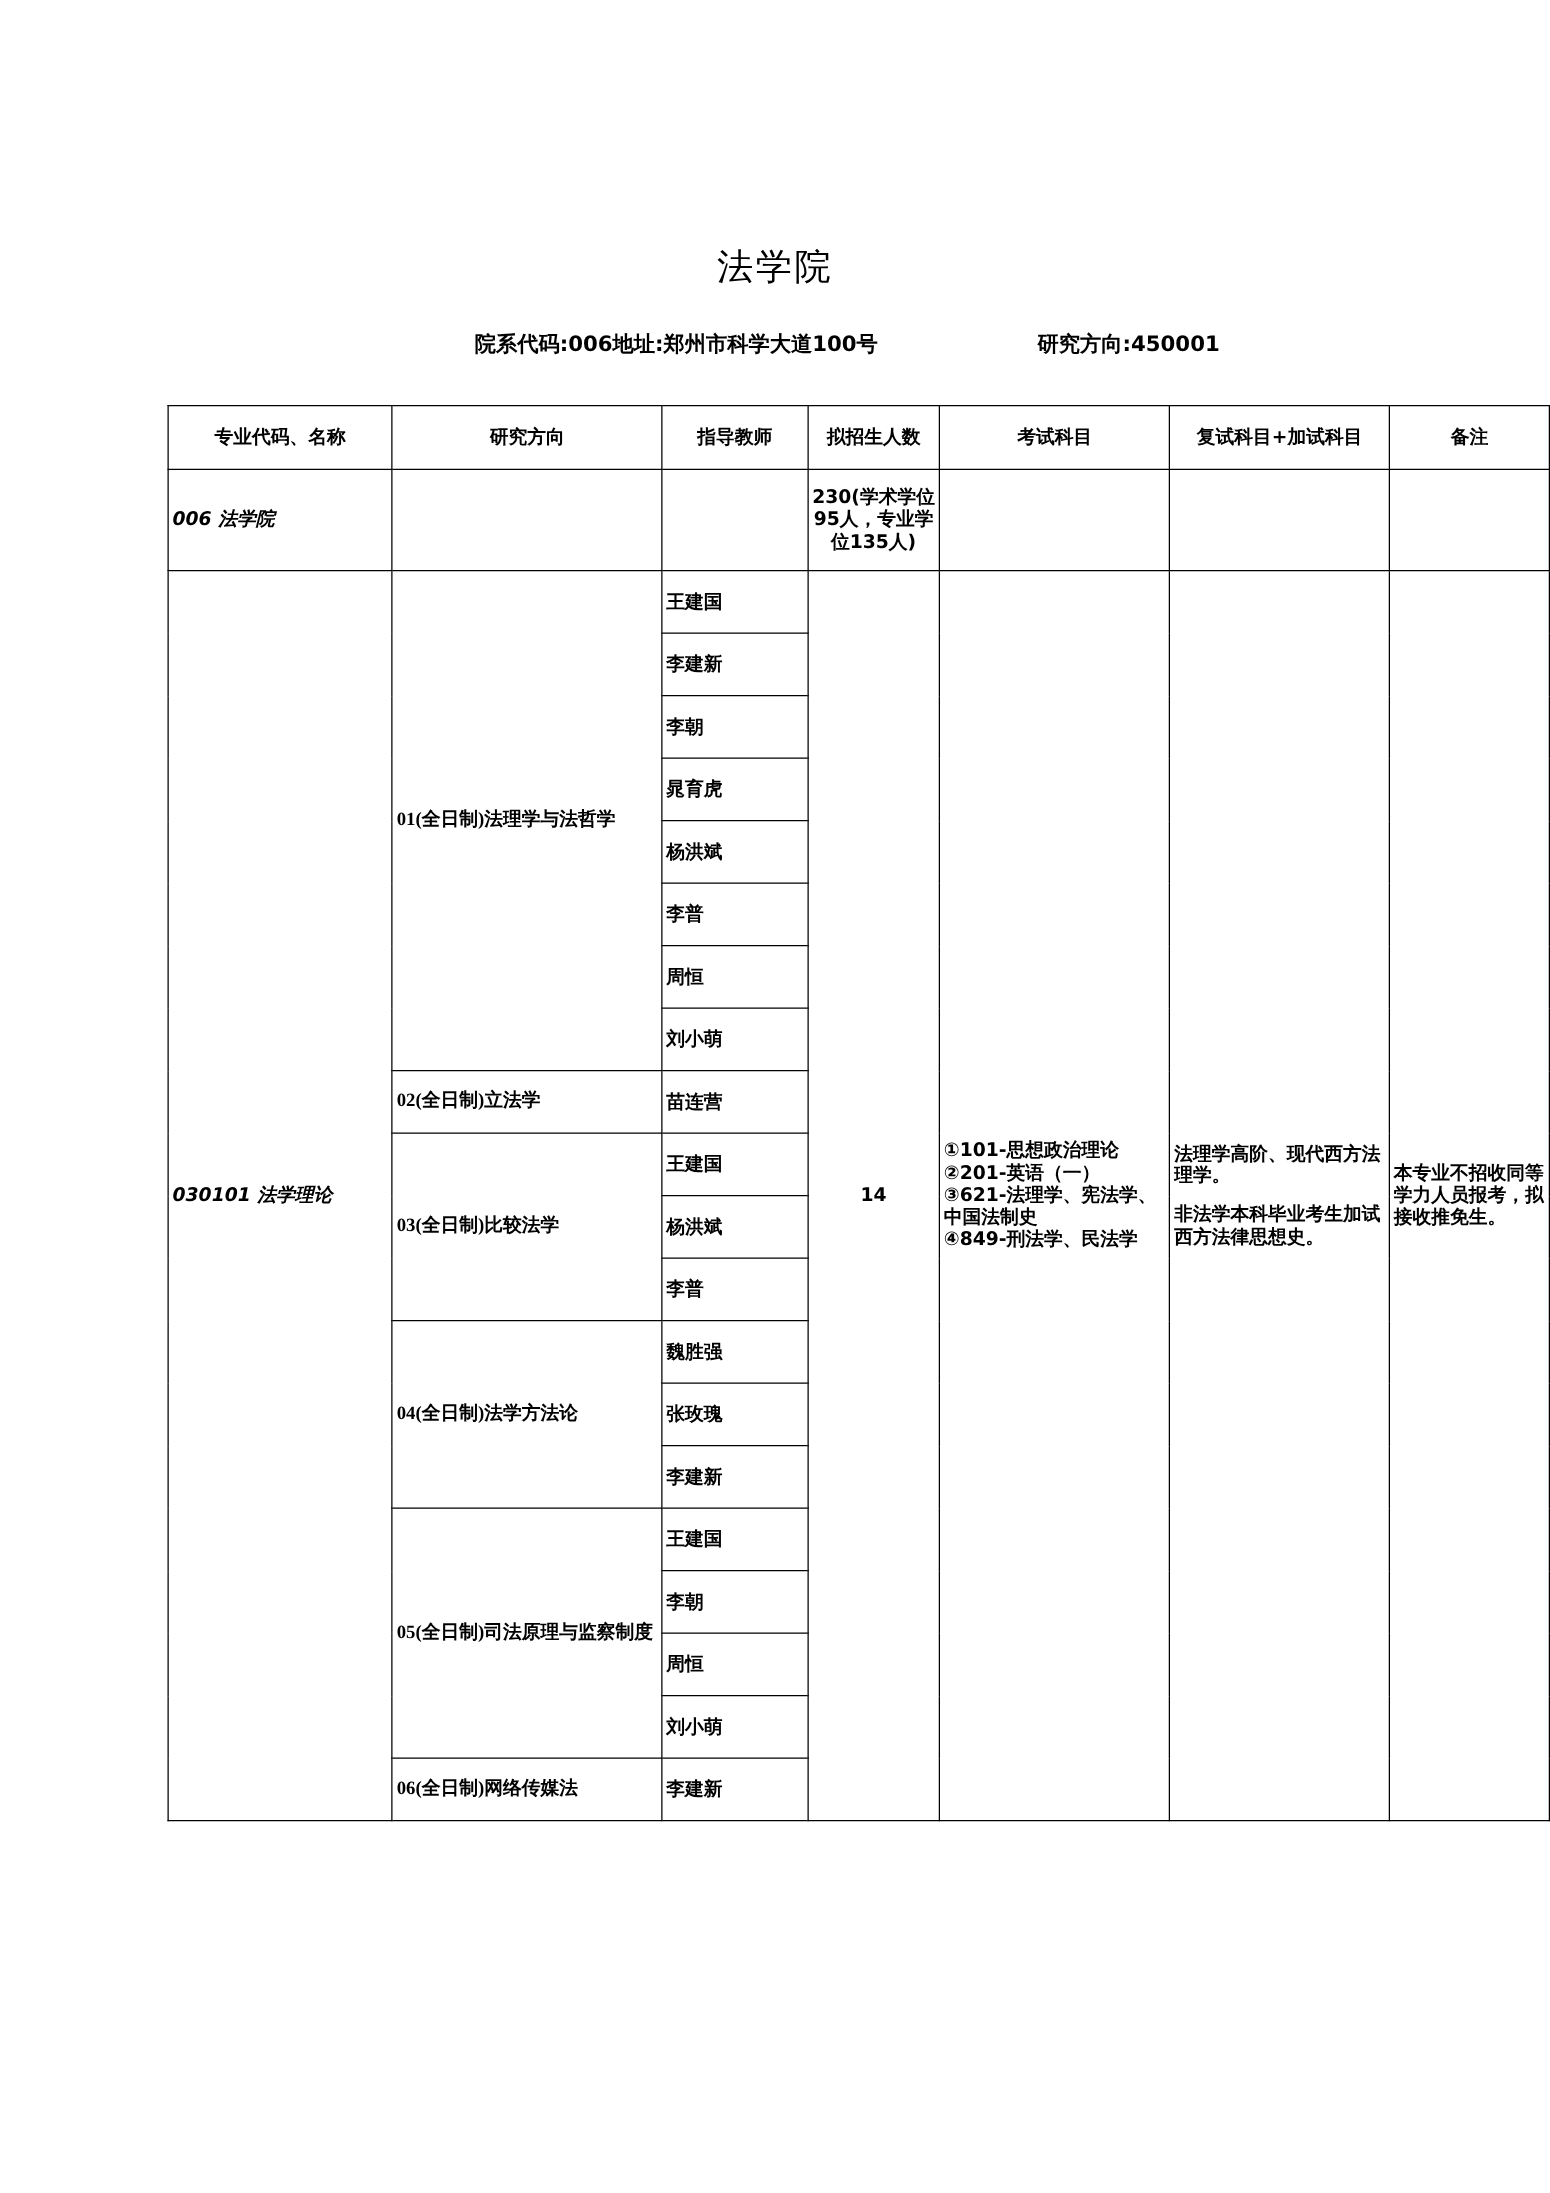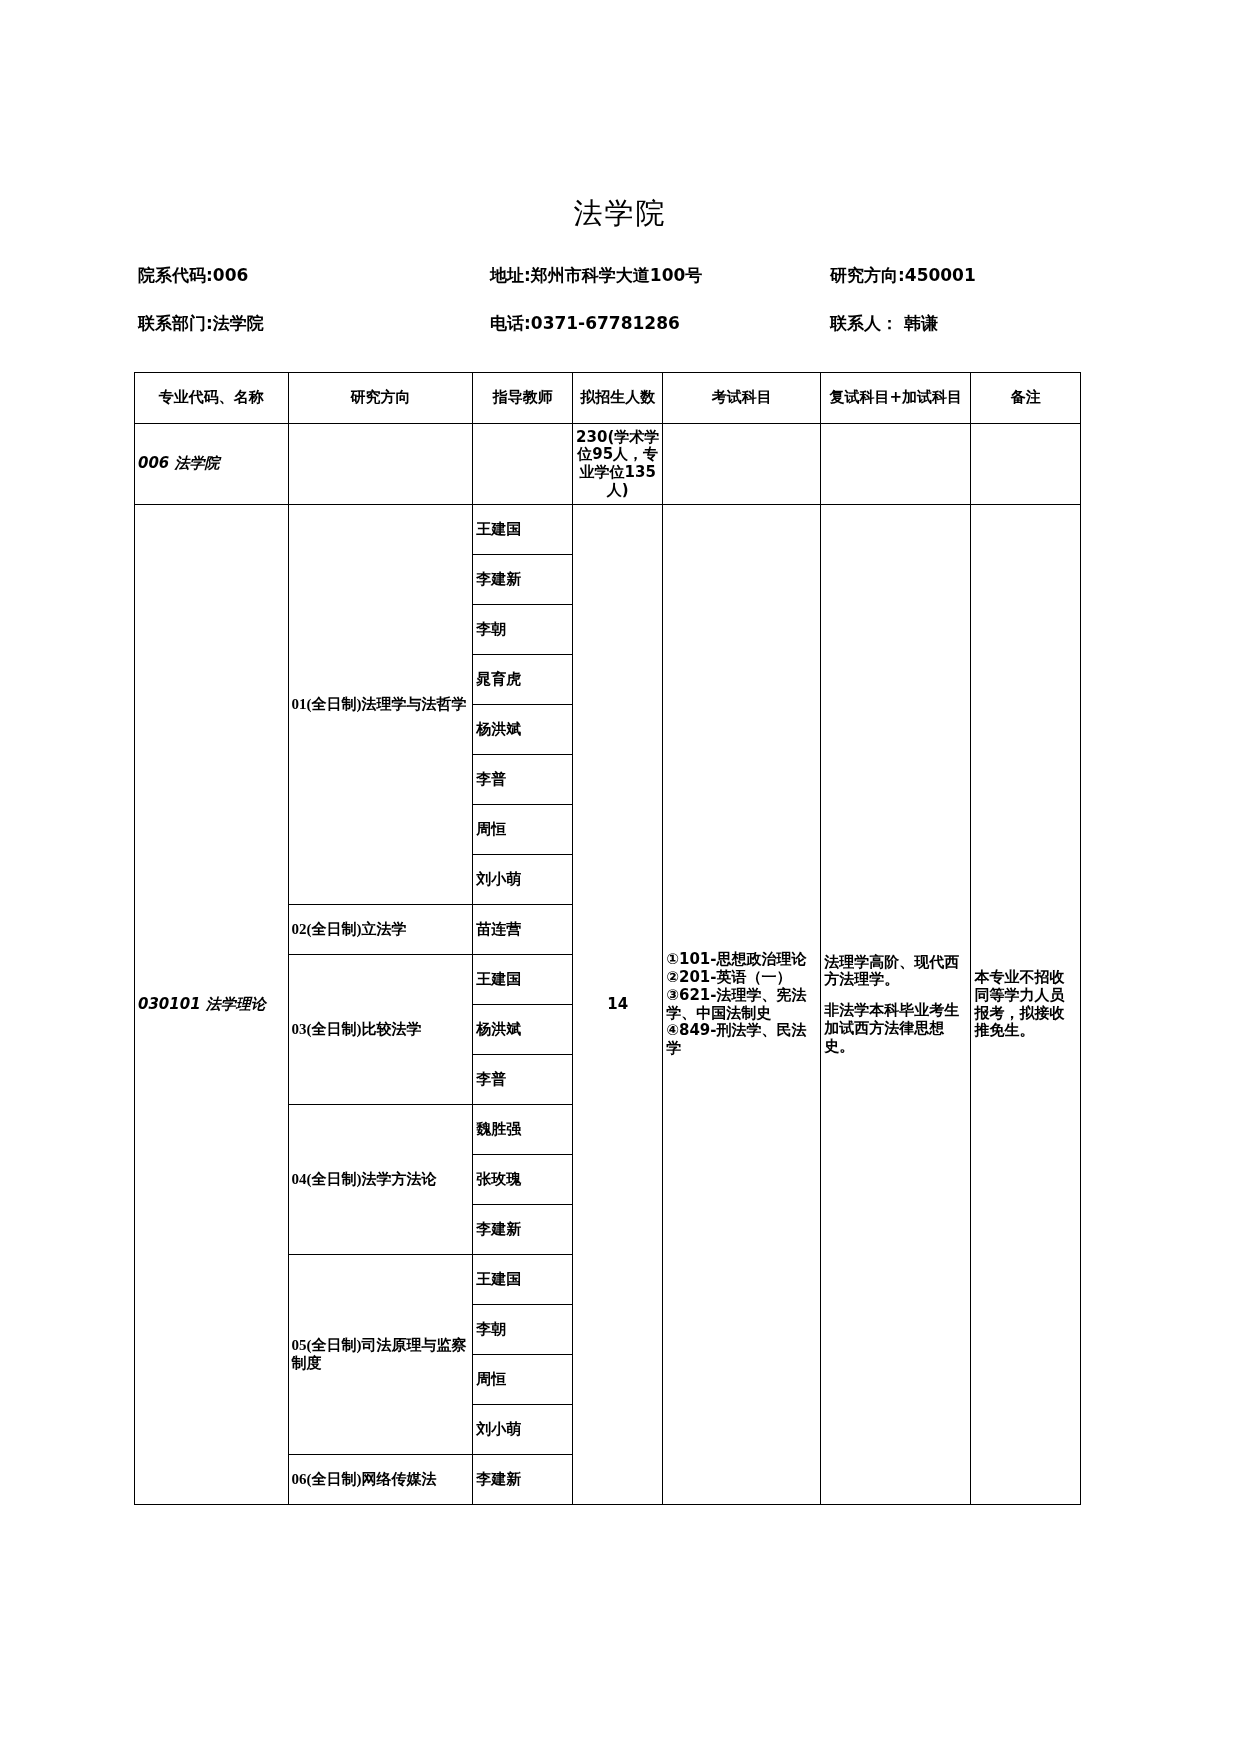--- a/index.html
+++ b/index.html
@@ -54,33 +54,33 @@
     padding-top: 30px;
     font-size: 17px;
     font-weight: bold;
     font-family: "DejaVu Sans", "Liberation Sans", sans-serif;
   }
   .contact-row {
     display: flex;
     align-items: baseline;
     margin-bottom: 25px;
   }
-  .contact-c1 { width: 352px; flex: 0 0 352px; }
+  .contact-c1 { width: 352px; flex: 0 0 352px; text-align: right; }
   .contact-c2 { width: 340px; flex: 0 0 340px; }
   .contact-c3 { flex: 1 1 auto; }
 
   
   .table-wrap {
     padding-left: 118px;
     padding-right: 113px;
     padding-top: 12px;
   }
   table.catalog {
     border-collapse: collapse;
-    width: 947px;
+    width: 1106px;
     table-layout: fixed;
     font-family: "DejaVu Sans", "Liberation Sans", sans-serif;
   }
   table.catalog td, table.catalog th {
     border: 1px solid #000000;
     padding: 2px 3px;
     font-size: 15px;
     font-weight: bold;
     vertical-align: middle;
     line-height: 1.18;
@@ -140,25 +140,20 @@
 <div class="page">
 
   <h1 class="doc-title">法学院</h1>
 
 
   <div class="contact-block">
     <div class="contact-row">
       <span class="contact-c1">院系代码:006</span>
       <span class="contact-c2">地址:郑州市科学大道100号</span>
       <span class="contact-c3">研究方向:450001</span>
-    </div>
-    <div class="contact-row">
-      <span class="contact-c1">联系部门:法学院</span>
-      <span class="contact-c2">电话:0371-67781286</span>
-      <span class="contact-c3">联系人： 韩谦</span>
     </div>
   </div>
 
   <div class="table-wrap">
     <table class="catalog">
       <colgroup>
         <col class="c-code">
           <col class="c-dir">
           <col class="c-sup">
           <col class="c-num">

